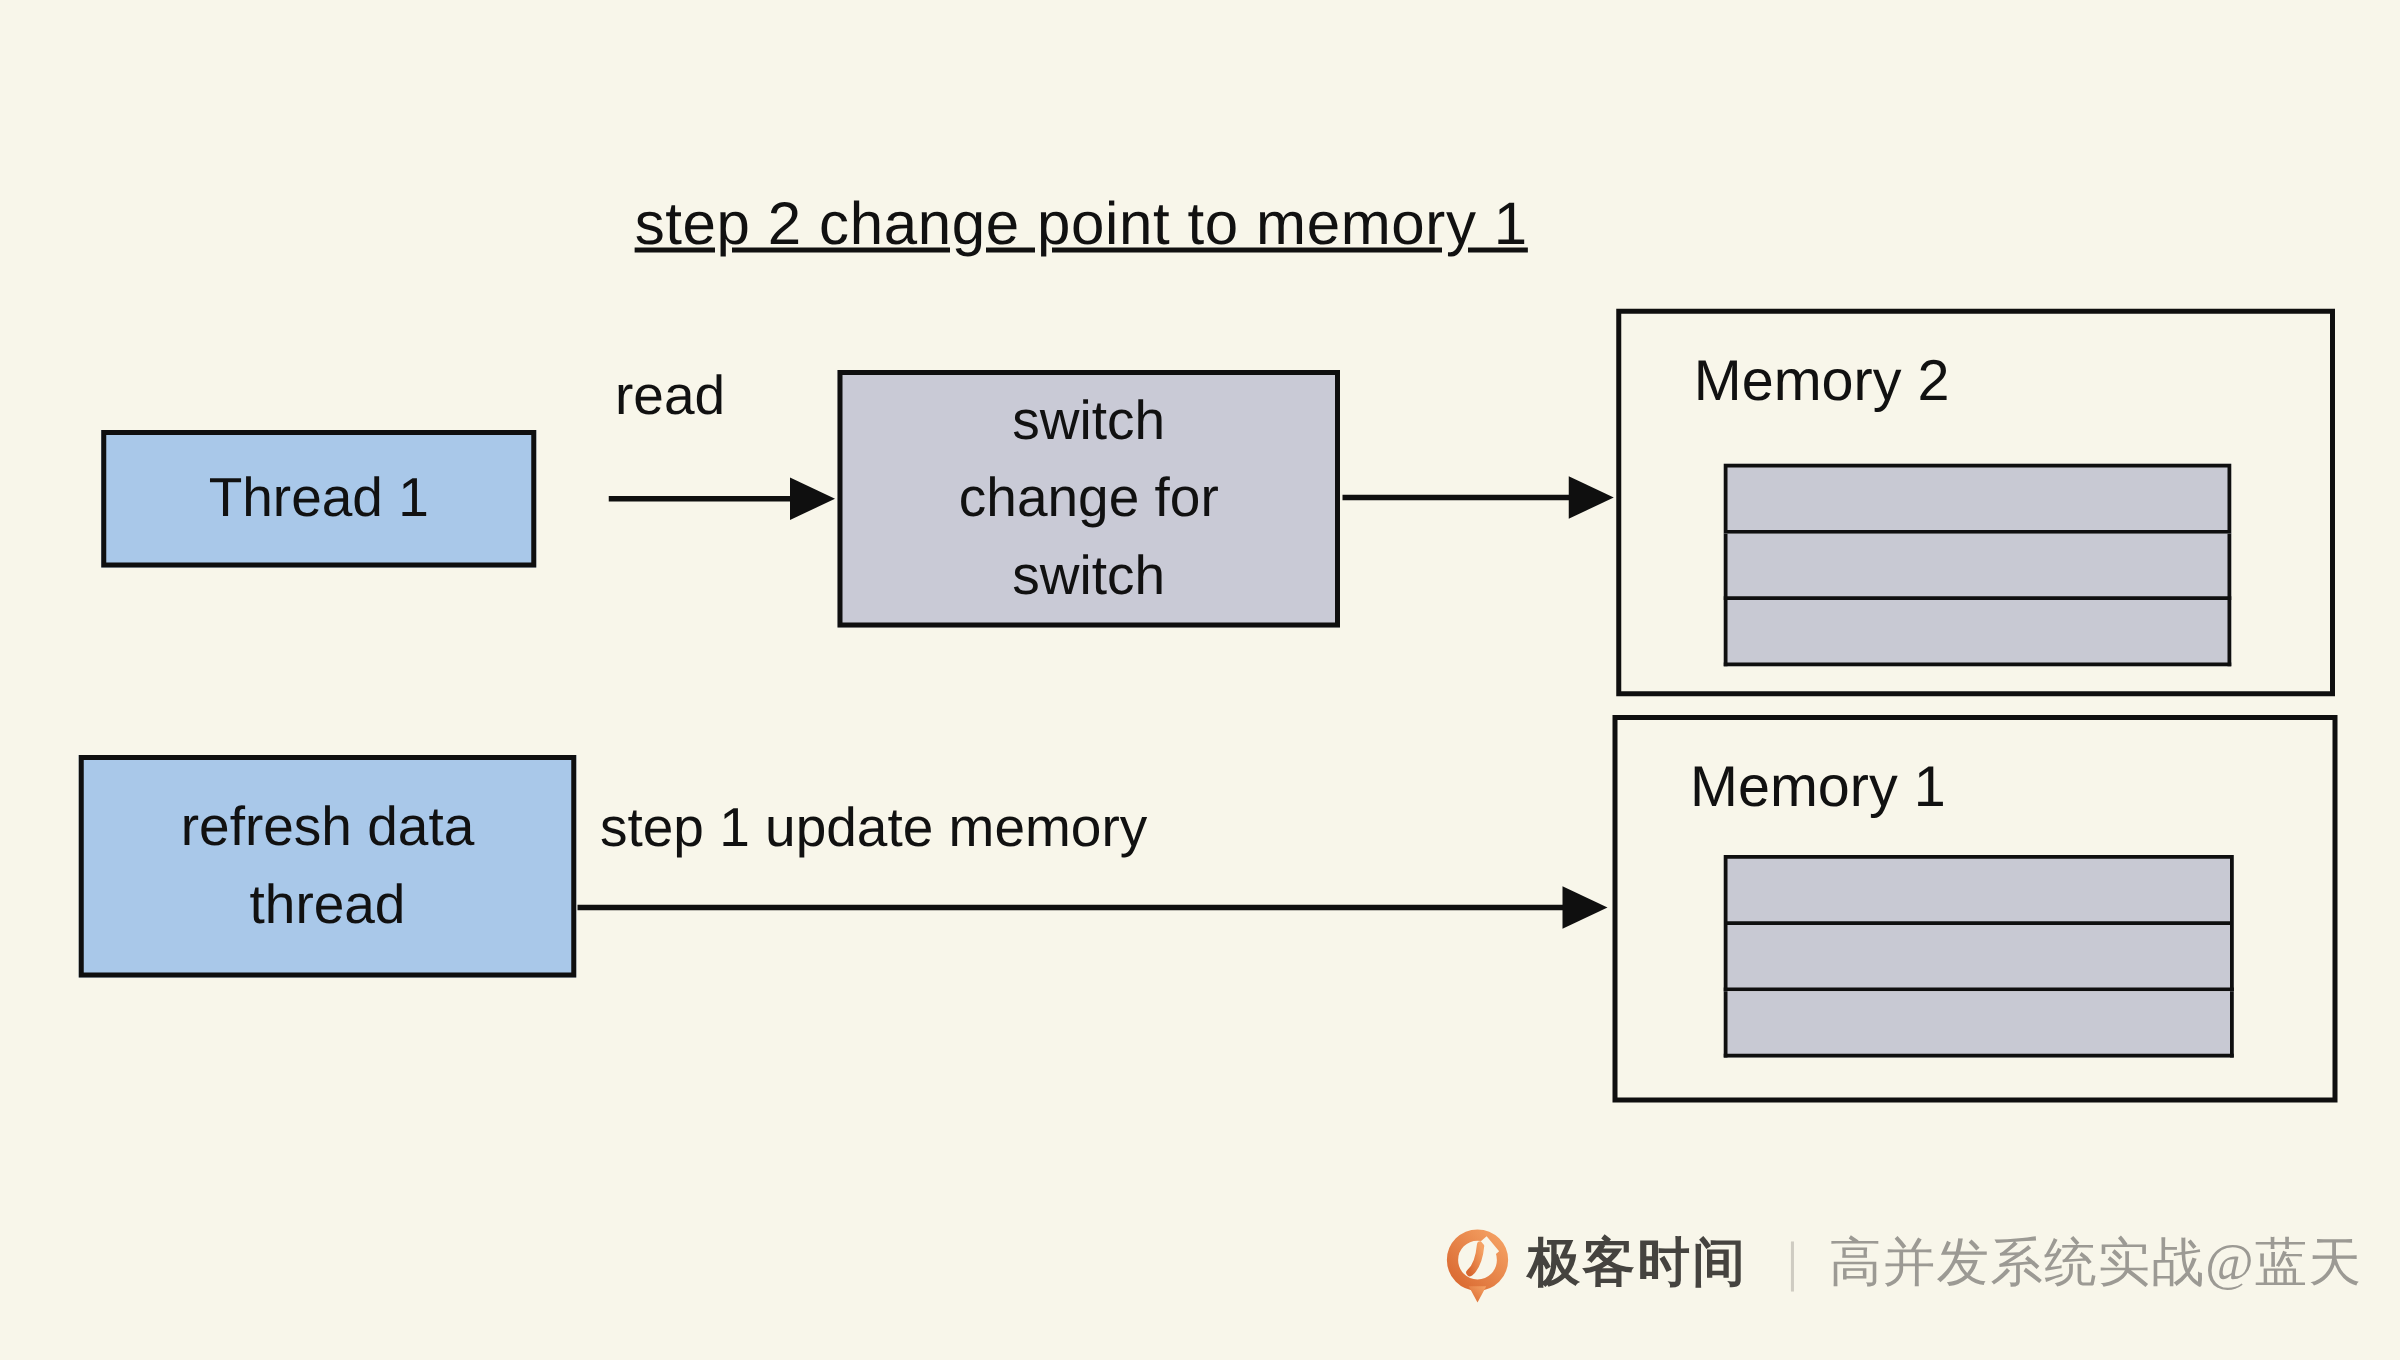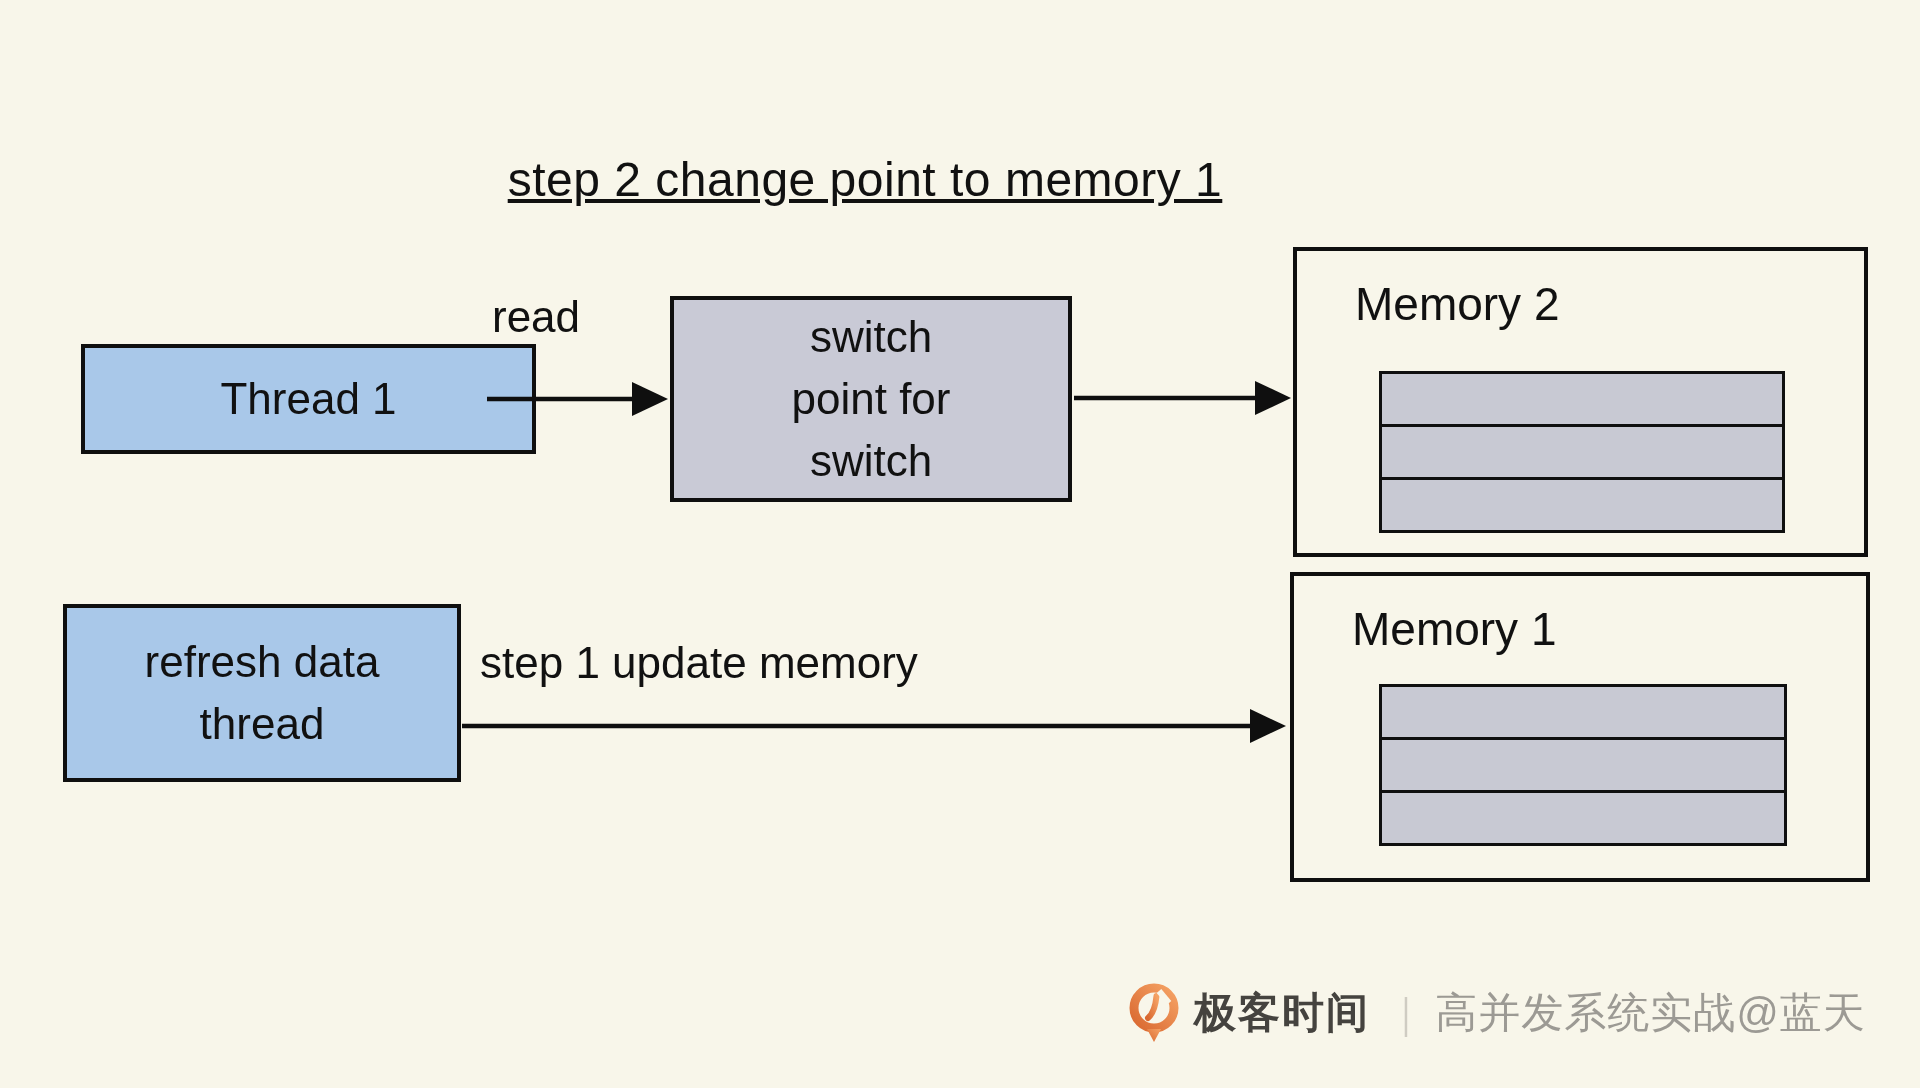--- a/index.html
+++ b/index.html
@@ -12,21 +12,21 @@
 
   .title{position:absolute;left:365px;top:152px;width:1000px;text-align:center;
          font-size:48px;letter-spacing:0.5px;text-decoration:underline;}
 
   .node{position:absolute;box-sizing:border-box;border:4px solid var(--border);
         display:flex;flex-direction:column;align-items:center;justify-content:center;
         font-size:44px;line-height:62px;text-align:center;}
   .node-blue{background:var(--blue);}
   .node-lavender{background:var(--lavender);}
 
-  .thread1{left:81px;top:344px;width:455px;height:110px;}
+  .thread1{left:81px;top:344px;width:348px;height:110px;}
   .memory-point{left:670px;top:296px;width:402px;height:206px;}
   .refresh{left:63px;top:604px;width:398px;height:178px;}
 
   .mem-box{position:absolute;box-sizing:border-box;border:4px solid var(--border);background:transparent;}
   .memory2{left:1293px;top:247px;width:575px;height:310px;}
   .memory1{left:1290px;top:572px;width:580px;height:310px;text-align:center;}
   .mem-title{position:absolute;left:24px;top:26px;font-size:46px;margin-left:34px;}
   .mem-rows{position:absolute;box-sizing:border-box;display:flex;flex-direction:column;}
   .memory2 .mem-rows{left:82px;top:120px;width:406px;height:162px;}
   .memory1 .mem-rows{left:85px;top:108px;width:408px;height:162px;}
@@ -34,42 +34,42 @@
   .mem-row + .mem-row{border-top:none;}
 
   .edge-label{position:absolute;font-size:44px;}
   .read-label{left:492px;top:292px;width:150px;}
   .step1-label{left:480px;top:638px;width:690px;}
 
   svg.arrows{position:absolute;left:0;top:0;width:1920px;height:1088px;pointer-events:none;}
   .arrow-line{stroke:var(--border);stroke-width:4.5;}
   .arrow-head{fill:var(--border);}
 
-  .watermark{position:absolute;left:1128px;top:982px;display:flex;align-items:center;}
+  .watermark{position:absolute;left:1156px;top:982px;display:flex;align-items:flex-start;font-family:Liberation Serif, serif;}
   .wm-logo{width:52px;height:62px;margin-right:14px;}
   .wm-brand{font-size:42px;font-weight:bold;color:var(--brand);letter-spacing:2px;}
   .wm-divider{font-size:40px;color:var(--divider);margin:0 10px 0 16px;font-weight:normal;}
   .wm-credit{font-size:42px;color:var(--credit);letter-spacing:1px;}
 </style>
 </head>
 <body>
 
 <div class="canvas">
 
   <div class="title">step 2 change point to memory 1</div>
 
   <div class="node node-blue thread1">
     <span>Thread 1</span>
   </div>
 
   <div class="edge-label read-label">read</div>
 
   <div class="node node-lavender memory-point">
     <span>switch</span>
-    <span>point for</span>
+    <span>change for</span>
     <span>switch</span>
   </div>
 
   <div class="node node-blue refresh">
     <span>refresh data</span>
     <span>thread</span>
   </div>
 
   <div class="edge-label step1-label">step 1 update memory</div>
 

